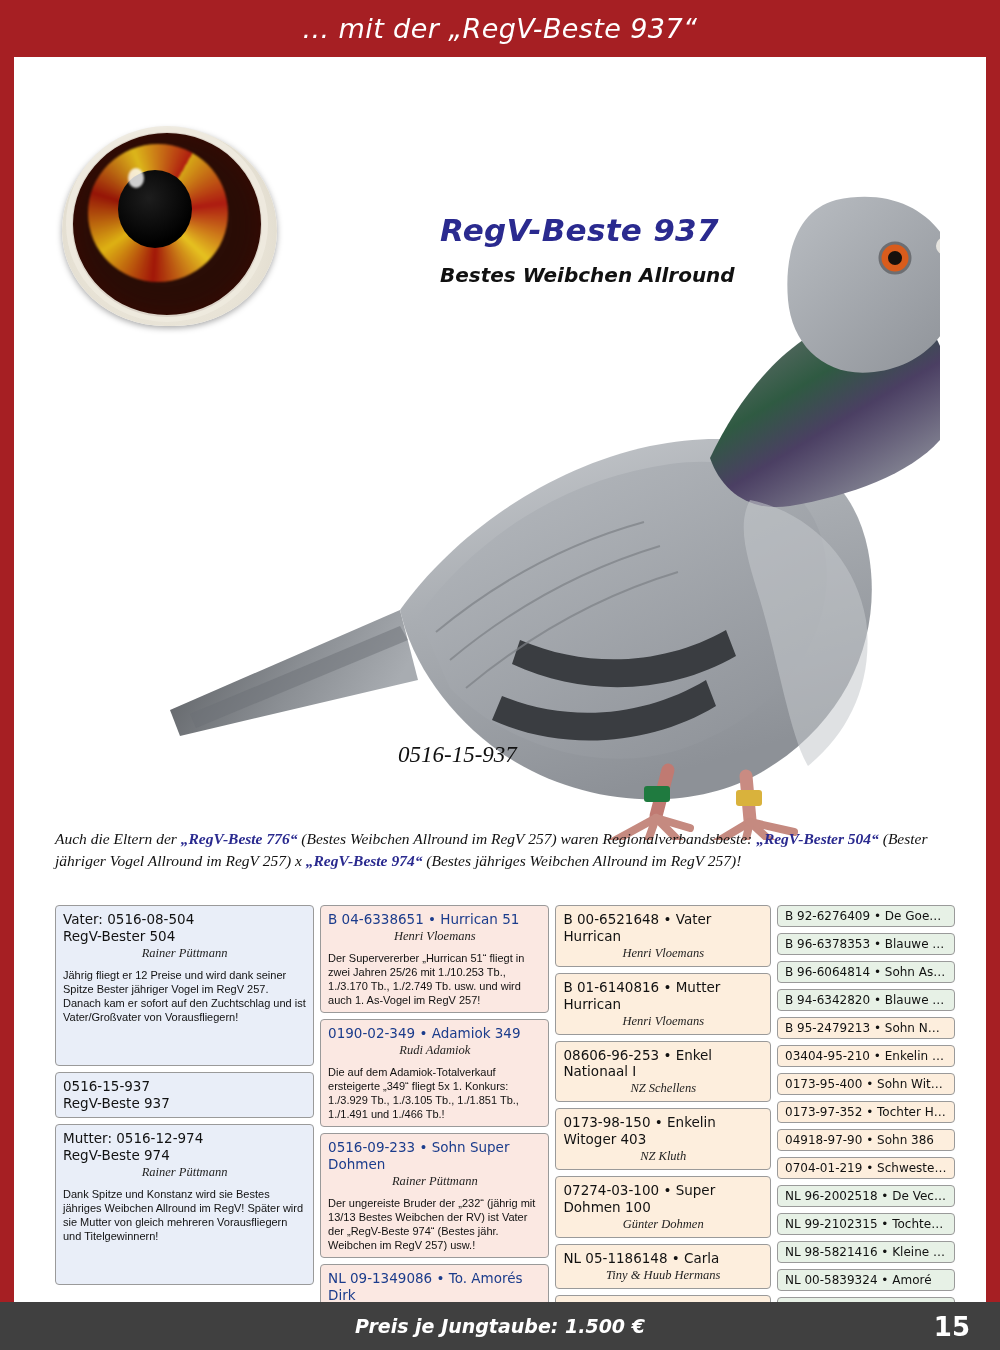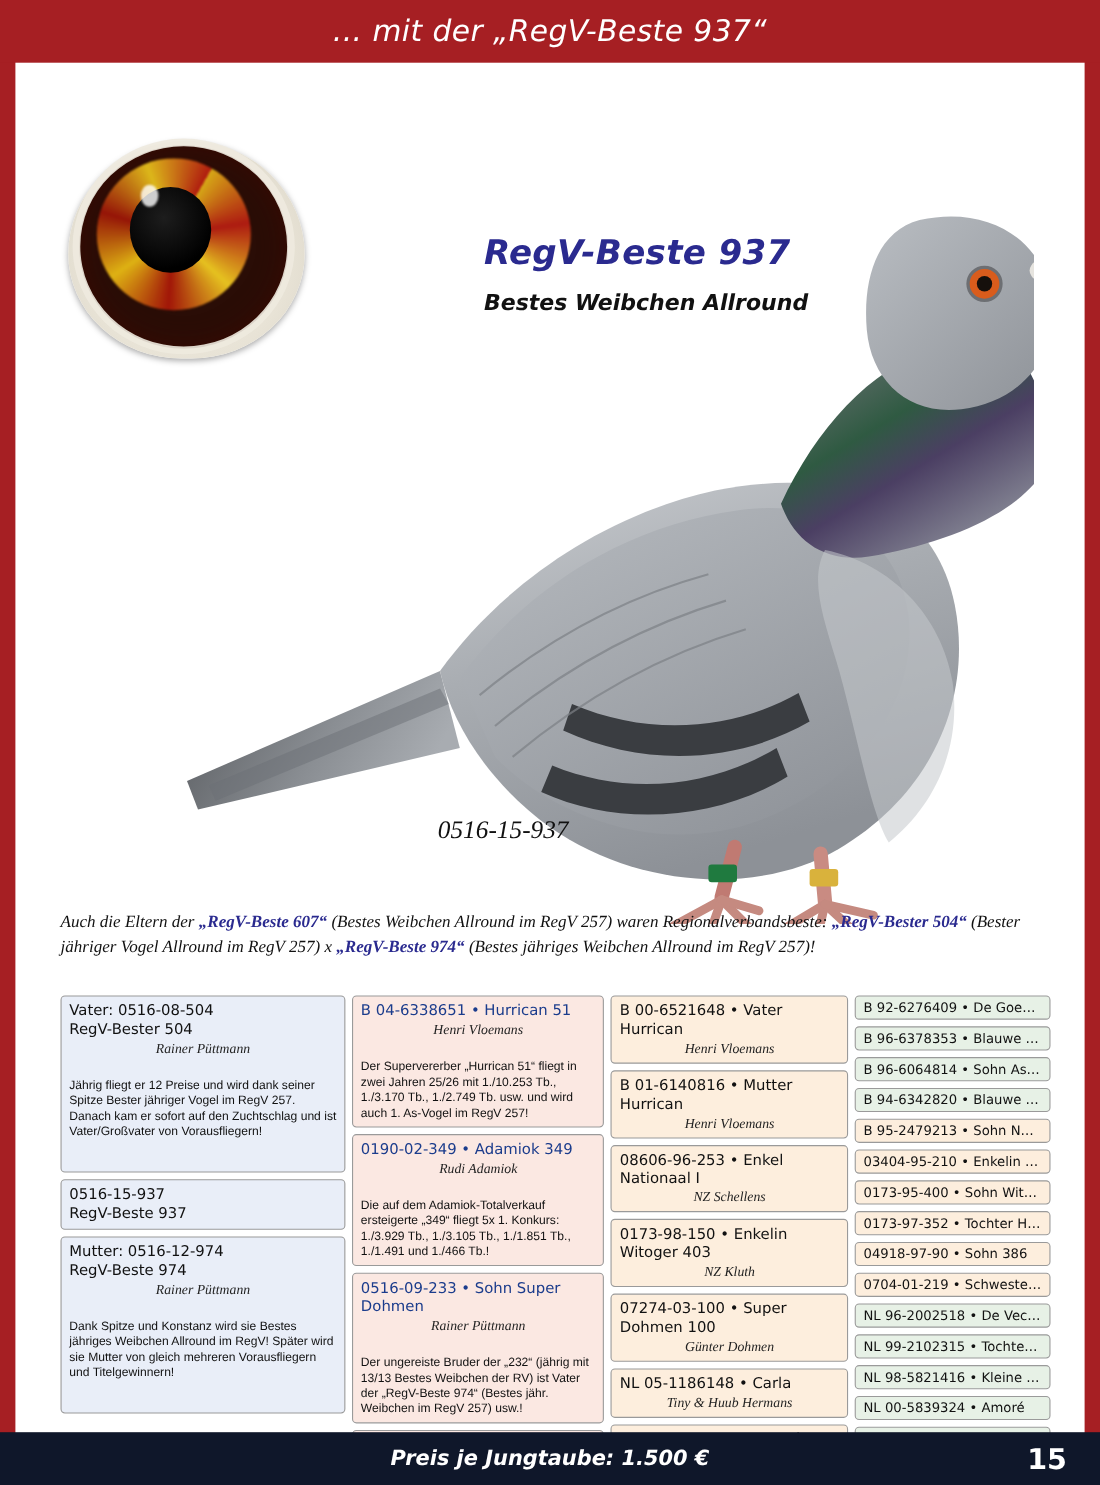--- a/index.html
+++ b/index.html
@@ -23,21 +23,21 @@
   }
   .header-title{
     font-family:"DejaVu Sans", sans-serif;
     font-weight:normal;font-style:italic;
     font-size:27px;letter-spacing:.4px;
   }
 
   
   .footer{
     position:absolute;left:0;bottom:0;width:1000px;height:48px;
-    background:#0f172a;color:#ffffff;
+    background:#404040;color:#ffffff;
     display:flex;align-items:center;justify-content:center;
   }
   .footer-text{
     font-family:"DejaVu Sans", sans-serif;
     font-weight:bold;font-style:italic;font-size:19px;
   }
   .page-number{
     position:absolute;right:30px;bottom:8px;
     font-family:"DejaVu Sans", sans-serif;
     font-weight:bold;font-size:26px;color:#ffffff;
@@ -133,21 +133,21 @@
     font-family:"DejaVu Sans", sans-serif;
     font-weight:normal;font-size:13.5px;color:#111;line-height:1.25;
   }
   .cell .id.blue{color:#1b3c8c;}
   .cell .breeder{
     font-family:"Liberation Serif", serif;
     font-style:italic;font-size:12.5px;color:#222;margin-top:1px;text-align:center;
   }
   .cell .txt{
     font-family:"Liberation Sans", sans-serif;
-    font-size:11px;line-height:1.28;color:#111;margin-top:19px;
+    font-size:11px;line-height:1.28;color:#111;margin-top:7px;
   }
   .tall{flex:1 1 auto;}
 
   .col4 .cell{
     display:flex;align-items:center;min-height:22px;padding:3px 7px;
   }
   .col4 .cell .id{font-size:12px;white-space:nowrap;overflow:hidden;text-overflow:ellipsis;}
 </style>
 </head>
 <body>
@@ -252,21 +252,21 @@
 </svg>
 
 <div class="ring-label">0516-15-937</div>
 
 <div class="title-block">
   <div class="pigeon-title">RegV-Beste 937</div>
   <div class="pigeon-sub">Bestes Weibchen Allround</div>
 </div>
 
 <div class="intro">
-  <span>Auch die Eltern der </span><b>„RegV-Beste 607“</b><span> (Bestes Weibchen Allround im RegV 257) waren Regionalverbandsbeste: </span><b>„RegV-Bester 504“</b><span> (Bester jähriger Vogel Allround im RegV 257) x </span><b>„RegV-Beste 974“</b><span>  (Bestes jähriges Weibchen Allround im RegV 257)!</span>
+  <span>Auch die Eltern der </span><b>„RegV-Beste 776“</b><span> (Bestes Weibchen Allround im RegV 257) waren Regionalverbandsbeste: </span><b>„RegV-Bester 504“</b><span> (Bester jähriger Vogel Allround im RegV 257) x </span><b>„RegV-Beste 974“</b><span>  (Bestes jähriges Weibchen Allround im RegV 257)!</span>
 </div>
 
 <div class="pedigree">
 
   <div class="col col1">
     <div class="cell c-blue tall">
       <div class="id">Vater: 0516-08-504</div>
       <div class="id">RegV-Bester 504</div>
       <div class="breeder">Rainer Püttmann</div>
       <div class="txt">Jährig fliegt er 12 Preise und wird dank seiner Spitze Bester jähriger Vogel im RegV 257. Danach kam er sofort auf den Zuchtschlag und ist Vater/Großvater von Vorausfliegern!</div>

